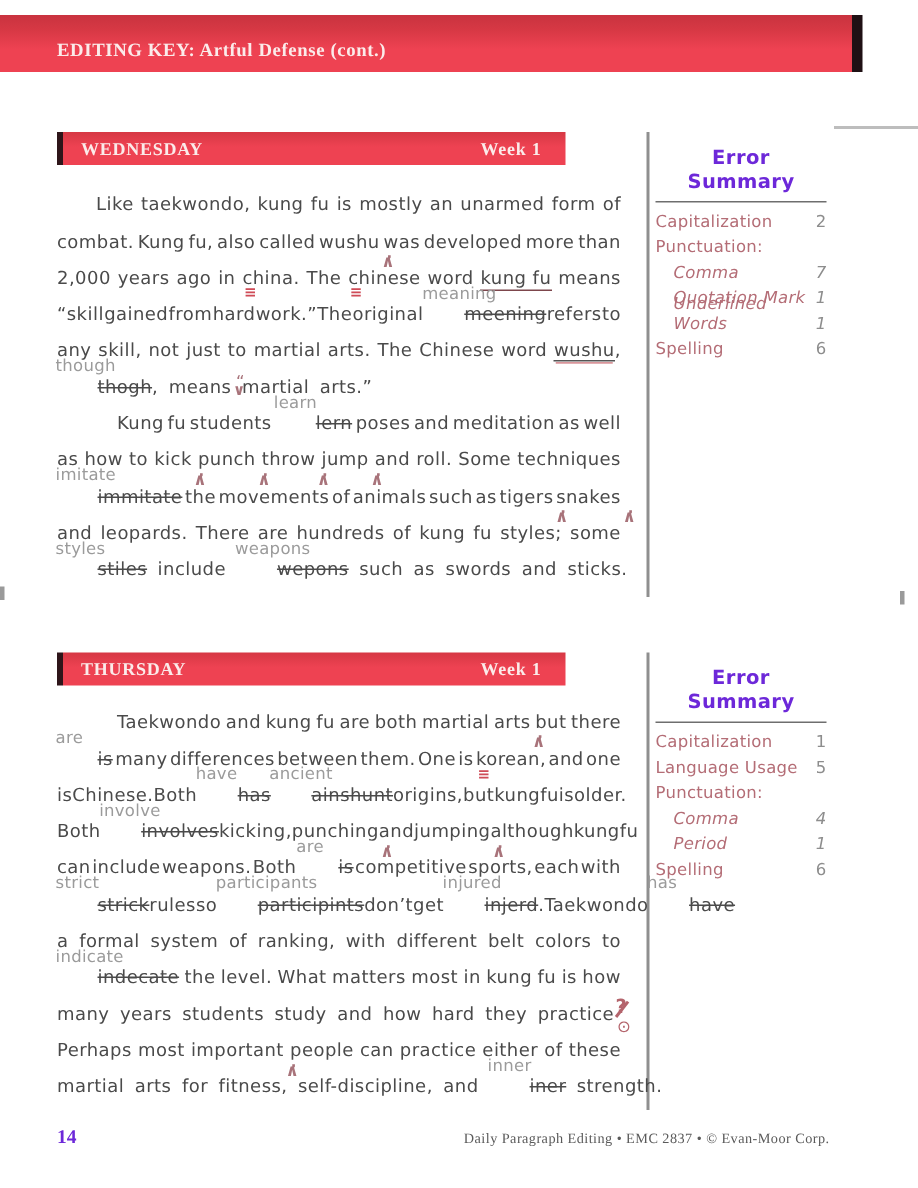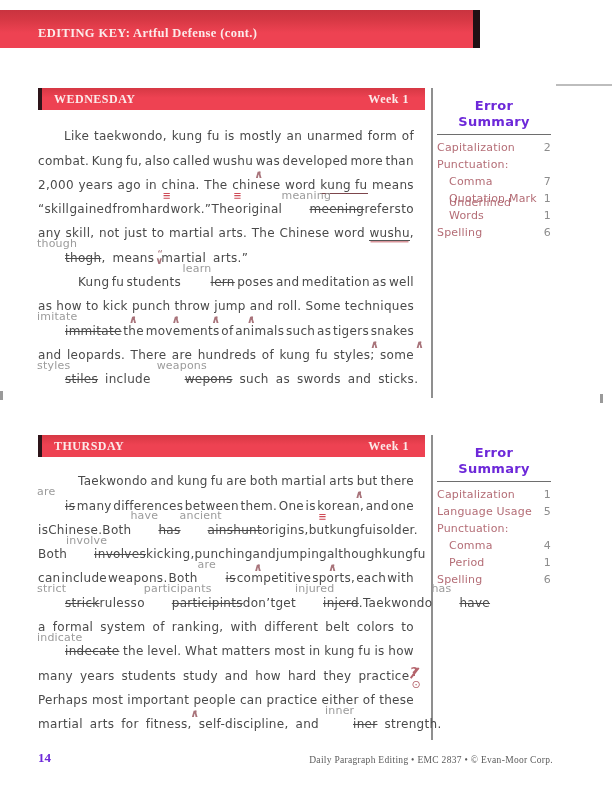--- a/index.html
+++ b/index.html
@@ -1,49 +1,49 @@
 <!DOCTYPE html>
 <html><head>
 <meta charset="utf-8">
 <style>
   * { margin:0; padding:0; box-sizing:border-box; }
   body { background:#ffffff; font-family:"DejaVu Sans", sans-serif; }
   .page { position:relative; width:612px; height:792px; background:#fff; overflow:hidden; }
 
   
-  .banner { position:absolute; left:0; top:10px; width:480px; height:38px;
+  .banner { position:absolute; left:0; top:10px; width:575px; height:38px;
     background:linear-gradient(180deg,#c9333f 0%,#d63844 25%,#ee4252 60%);
     border-right:7px solid #1f1014;
     display:flex; align-items:center; justify-content:space-between;
     padding:8px 44px 0 38px;
     font-family:"Liberation Serif", serif; font-weight:bold; font-size:12.5px;
     letter-spacing:.4px; color:#fbebea; }
   .scanline { position:absolute; left:556px; top:84px; width:56px; height:2px; background:#bdbdbd; }
 
   
-  .daybar { position:absolute; left:38px; width:387px; height:22px;
+  .daybar { position:absolute; left:38px; width:339px; height:22px;
     background:linear-gradient(180deg,#d63844,#ee4252 45%);
     border-left:4px solid #2e151a;
     display:flex; align-items:center; justify-content:space-between;
     padding:1px 16px 0 12px;
     font-family:"Liberation Serif", serif; font-weight:bold; font-size:12px;
     letter-spacing:.5px; color:#fbebea; }
 
   .divider { position:absolute; left:431px; width:2px; background:#8f8f8f; }
 
   
   .summary { position:absolute; left:437px; width:114px; }
   .stitle { font-size:13px; font-weight:bold; color:#6d28d9; text-align:center;
     letter-spacing:.3px; line-height:16px; padding-bottom:4px;
     border-bottom:1.5px solid #6e6e6e; margin-bottom:2px; }
   .srow { display:flex; justify-content:space-between; align-items:flex-end;
     height:17px; font-size:11px; letter-spacing:.2px; }
   .srow .lab { color:#b46d76; }
   .srow .val { color:#8d8d8d; }
-  .srow.ind { padding-left:12px; }
+  .srow.ind { padding-left:12px;font-style:italic; }
 
   
   .para { position:absolute; left:38px; width:376px; font-size:12px;
     letter-spacing:.3px; color:#4a4a4a; }
   .line { display:flex; justify-content:space-between; align-items:flex-end; height:24.3px; }
   .line.last { justify-content:flex-start; column-gap:7px; }
   .w { position:relative; white-space:nowrap; line-height:15px; }
   .tx.strike { text-decoration:line-through;padding-left:27px; }
   .tx.ul1 { border-bottom:1.5px solid #7d464c; padding-bottom:1px; }
   .tx.ul2 { border-bottom:1.5px solid #555; box-shadow:0 3px 0 -1.5px #d9959b; }

